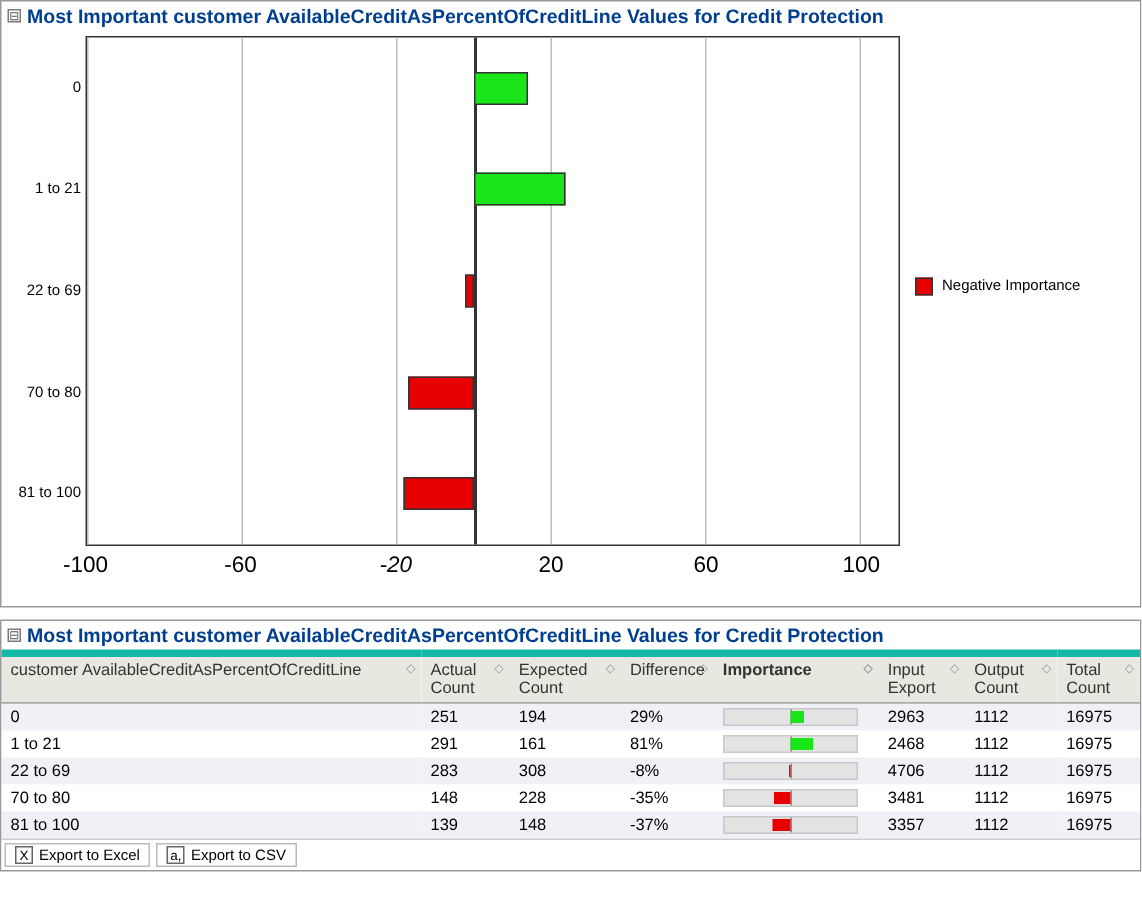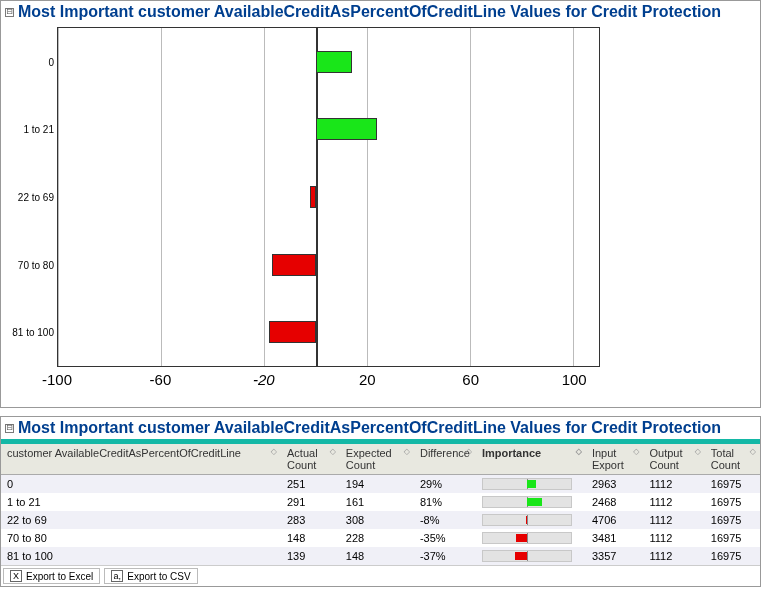--- a/index.html
+++ b/index.html
@@ -26,21 +26,21 @@
     border: 1px solid #7a7a7a;
     display: inline-flex;
     align-items: center; justify-content: center;
     font-size: 8px; line-height: 1;
     color: #555;
     cursor: pointer;
   }
   .panel-title {
     color: #003f8f;
     font-weight: bold;
-    font-size: 16px;
+    font-size: 13px;
   }
   .chart-area {
     position: relative;
     height: 380px;
     margin: 4px 0 0 0;
     display: flex;
   }
   .chart-body {
     position: relative;
     flex: 1;
@@ -209,20 +209,24 @@
       <div class="x-axis" id="xaxis">
           <span class="x-tick" style="left: 0%;">-100</span>
           <span class="x-tick" style="left: 19.0476%; text-align: right;">-60</span>
           <span class="x-tick" style="left: 38.0952%; font-style: italic;">-20</span>
           <span class="x-tick" style="left: 57.1429%;">20</span>
           <span class="x-tick" style="left: 76.1905%;">60</span>
           <span class="x-tick" style="left: 95.2381%;">100</span>
         </div>
     </div>
     <div class="legend" id="legend">
+        <div class="legend-item">
+          <span class="legend-swatch" style="background: rgb(230, 0, 0);"></span>
+          <span class="legend-label">Negative Importance</span>
+        </div>
       </div>
   </div>
 </div>
 
 <div class="panel">
   <div class="panel-header">
     <span class="collapse-icon">⊟</span>
     <span class="panel-title">Most Important customer AvailableCreditAsPercentOfCreditLine Values for Credit Protection</span>
   </div>
   <table class="data">

